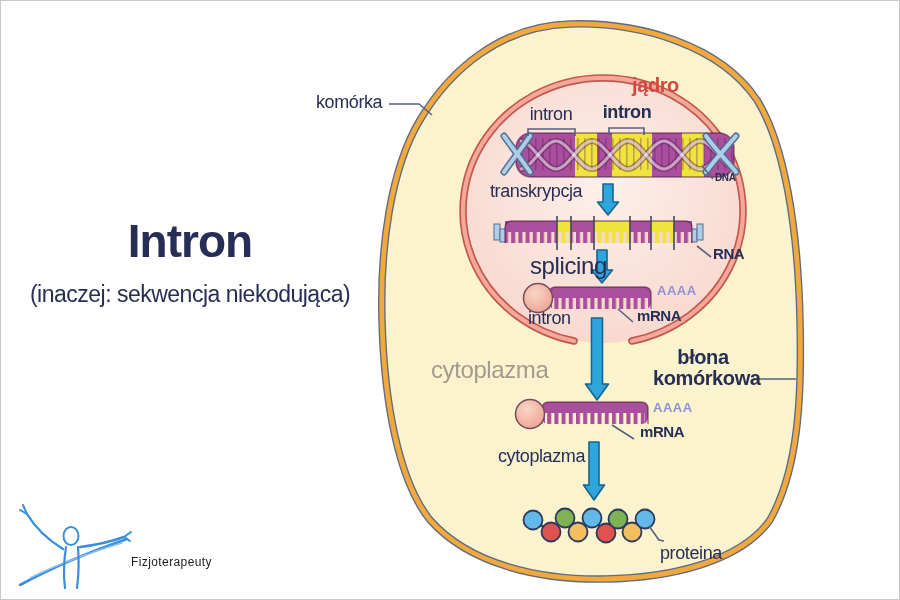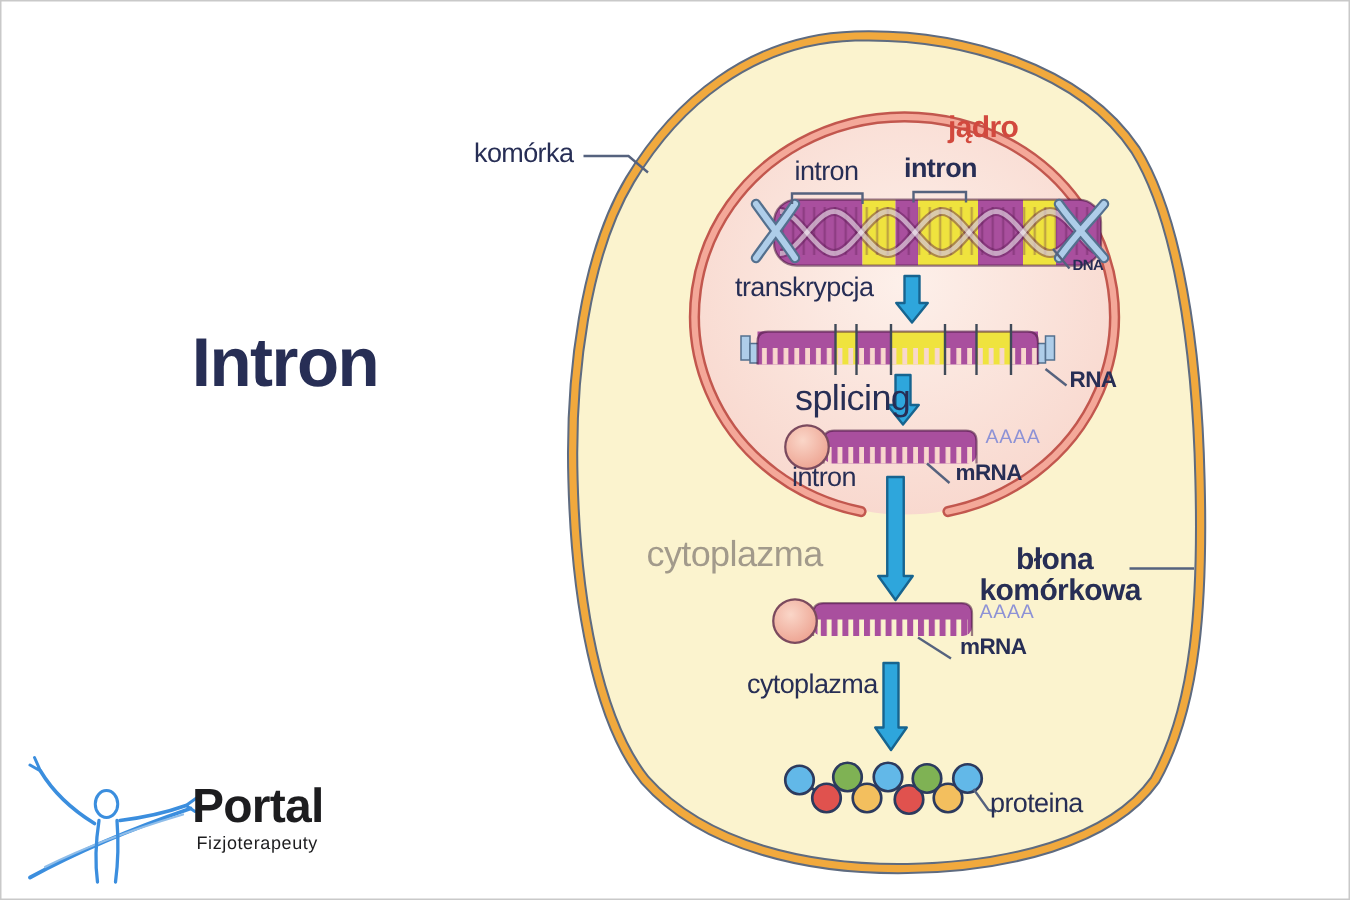--- a/index.html
+++ b/index.html
@@ -8,26 +8,26 @@
     overflow:hidden;box-shadow:inset 0 0 0 1px var(--border,#c9c9c9);
     font-family:"Liberation Sans","DejaVu Sans",sans-serif;
   }
   svg.art{position:absolute;left:0;top:0;}
   .lbl{
     position:absolute;line-height:1.05;color:var(--label_navy,#272e55);
     letter-spacing:-0.4px;white-space:nowrap;
   }
   .lbl.red{color:var(--label_red,#d2493e);font-weight:700;}
   .lbl.gray{color:var(--label_gray,#a29a8b);}
-  .lbl.polya{color:var(--poly_a_color,#8d92d6);font-weight:400;letter-spacing:.5px;}
+  .lbl.polya{color:var(--poly_a_color,#8d92d6);font-weight:700;letter-spacing:.5px;}
   .lbl.bold{font-weight:700;}
   .lbl.semib{font-weight:600;}
   .lbl.center{text-align:center;}
   .lbl.right{text-align:left;}
-  .lbl.wrap{white-space:normal;margin-top:16px;}
+  .lbl.wrap{white-space:normal;}
   .title-head{
     position:absolute;left:15px;top:220px;width:350px;text-align:center;
     font-size:46px;font-weight:800;letter-spacing:-1px;line-height:.95;
     color:var(--label_navy,#272e55);
   }
   .title-sub{
     position:absolute;left:15px;top:281px;width:350px;text-align:center;
     font-size:23px;font-weight:400;letter-spacing:-0.5px;
     color:var(--label_navy,#272e55);
   }
@@ -221,20 +221,20 @@
   <div class="lbl gray" style="left:431px;top:357px;font-size:24px">cytoplazma</div>
 
   <div class="lbl center wrap semib" style="left:653px;top:347px;width:100px;font-size:20px">błona komórkowa</div>
 
   <div class="lbl polya" style="left:653px;top:401px;font-size:13px">AAAA</div>
 
   <div class="lbl semib" style="left:640px;top:424px;font-size:15px">mRNA</div>
 
   <div class="lbl right" style="left:498px;top:447px;width:80px;font-size:18px">cytoplazma</div>
 
-  <div class="lbl" style="left:660px;top:526px;font-size:18px">proteina</div>
+  <div class="lbl" style="left:660px;top:544px;font-size:18px">proteina</div>
 
   <div class="title-head">Intron</div>
-
-  <div class="logo-brand">Portal</div>
+  <div class="title-sub">(inaczej: sekwencja niekodująca)</div>
+
   <div class="logo-tagline">Fizjoterapeuty</div>
 
 </div>
 
 </body></html>

